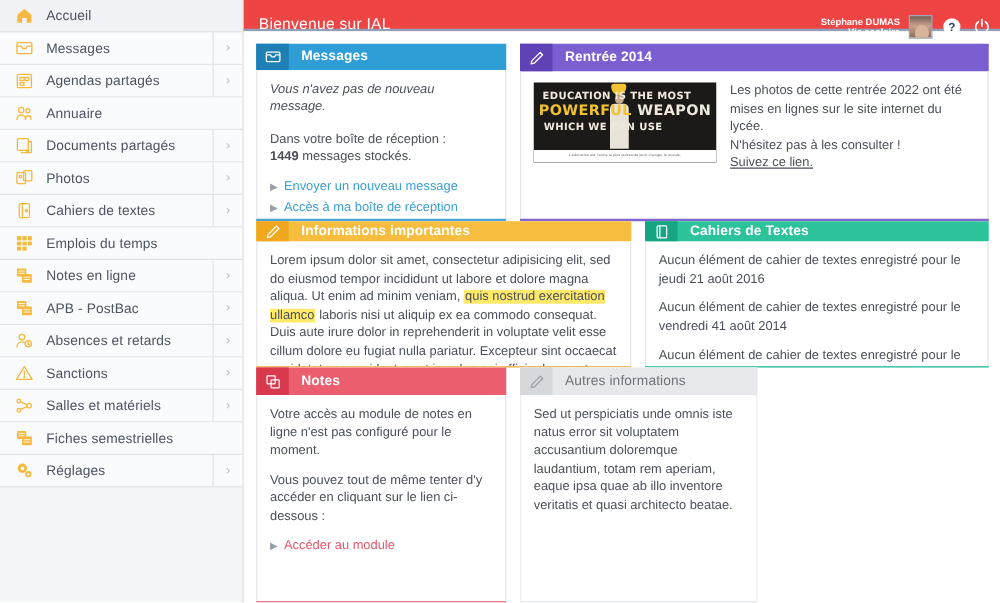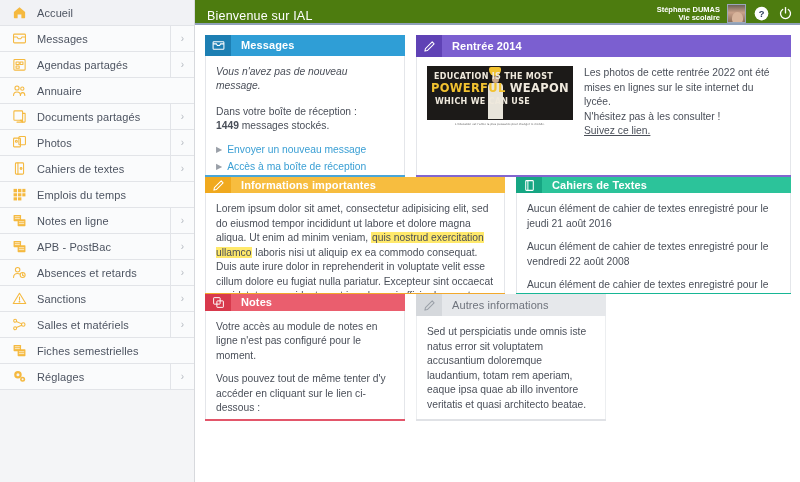--- a/index.html
+++ b/index.html
@@ -52,25 +52,25 @@
     display: flex; align-items: center; justify-content: center;
     color: #b6bac2;
     font-size: 10px;
   }
 
   
   .right { flex: 1 1 auto; display: flex; flex-direction: column; height: 482px; }
 
   .topbar {
     height: 25px;
-    background: #4d7c0f;
+    background: #ef4444;
     border-bottom: 2px solid #8fa0b8;
     display: flex;
-    align-items: flex-end;
-    padding: 0 6px 0 12px;
+    align-items: flex-start;
+    padding: 12px 6px 0 12px;
     color: #fff;
     flex: 0 0 25px;
   }
   .topbar-title { font-size: 12.5px; font-weight: 400; letter-spacing: .2px; }
   .topbar-right { margin-left: auto; display: flex; align-items: center; gap: 7px; }
   .user-block { text-align: right; line-height: 1.05; }
   .user-name { font-size: 7.5px; font-weight: bold; color: #fff; display: block; }
   .user-role { font-size: 7.5px; font-weight: bold; color: #fff; display: block; }
   .avatar {
     width: 19px; height: 19px;
@@ -92,21 +92,21 @@
 
   .content {
     flex: 1 1 auto;
     background: #ffffff;
     padding: 10px 8px 0 10px;
     overflow: hidden;
   }
   .row { display: flex; gap: 11px; }
   .row-1 { height: 142px; }
   .row-2 { height: 117px; }
-  .row-3 { height: 127px; }
+  .row-3 { height: 189px; }
 
   
   .panel { display: flex; flex-direction: column; background:#fff; }
   .panel-head {
     height: 22px;
     display: flex;
     align-items: stretch;
     color: #fff;
   }
   .panel-head-ico {
@@ -524,21 +524,21 @@
             <div class="panel-head-ico">
               <svg width="13" height="13" viewBox="0 0 24 24" fill="none" stroke="#ffffff" stroke-width="1.9">
                   <rect x="5" y="3" width="14" height="18" rx="1.5"></rect>
                   <line x1="9" y1="3" x2="9" y2="21"></line>
                 </svg>
             </div>
             <div class="panel-title">Cahiers de Textes</div>
           </div>
           <div class="panel-body" id="cahiers-body">
               <div class="cdt-item">Aucun élément de cahier de textes enregistré pour le jeudi 21 août 2016</div>
-              <div class="cdt-item">Aucun élément de cahier de textes enregistré pour le vendredi 22 août 2008</div>
+              <div class="cdt-item">Aucun élément de cahier de textes enregistré pour le vendredi 41 août 2014</div>
               <div class="cdt-item">Aucun élément de cahier de textes enregistré pour le samedi 35 août 2014</div>
             </div>
           <div class="panel-foot"></div>
         </div>
       </div>
 
       <div class="row row-3">
 
         <div class="panel p-notes" style="width:200px">
           <div class="panel-head">

